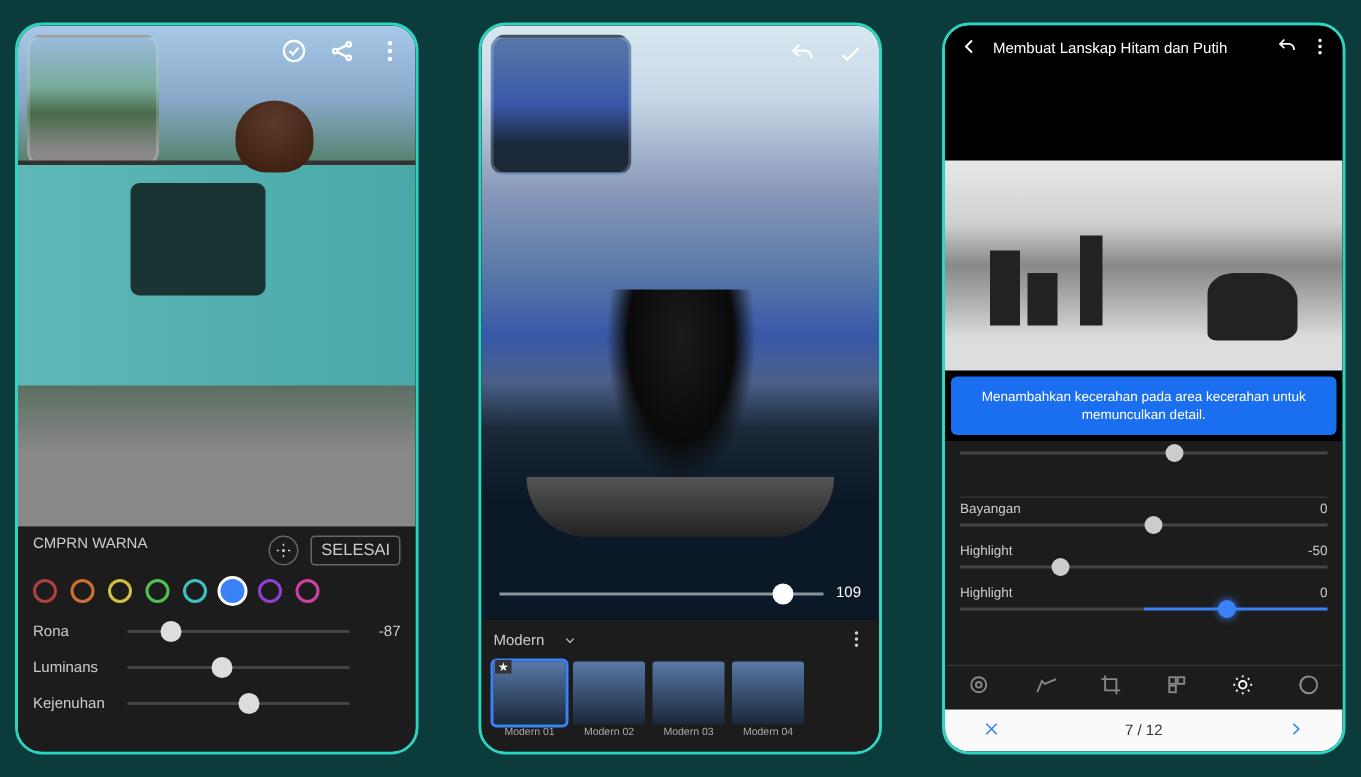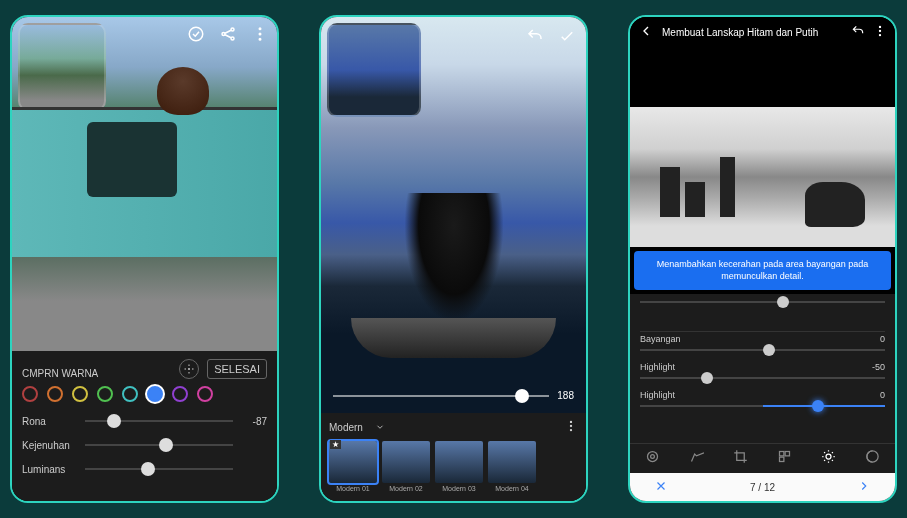--- a/index.html
+++ b/index.html
@@ -7,21 +7,21 @@
 .phone{width:270px;height:488px;border:2px solid #2dd4bf;border-radius:18px;overflow:hidden;background:#000;position:relative;display:flex;flex-direction:column}
 
 .p1-photo{flex:1;background:linear-gradient(180deg,#a8c8e8 0%,#87a8c8 15%,#4a7a5a 30%,#3a6a4a 50%,#556b5d 70%,#888 85%);position:relative}
 .p1-thumb{position:absolute;top:6px;left:6px;width:88px;height:88px;border-radius:10px;border:2px solid #fff3;background:linear-gradient(180deg,#9bd 0%,#7a9 40%,#4a6a4a 60%,#888 90%)}
 .p1-top{position:absolute;top:8px;right:8px;display:flex;gap:14px;color:#fff}
 .p1-top svg{width:18px;height:18px}
 .truck{position:absolute;top:90px;left:0;right:0;height:150px;background:linear-gradient(90deg,#5eb8b8,#4aa8a8);border-top:3px solid #333}
 .truck::before{content:"";position:absolute;top:12px;left:75px;width:90px;height:75px;background:#1a3333;border-radius:6px}
 .dog{position:absolute;top:50px;left:145px;width:52px;height:48px;background:radial-gradient(circle at 50% 30%,#5a3a2a,#3a1a0a);border-radius:50% 50% 40% 40%}
 .p1-tools{height:150px;background:#1c1c1c;color:#ccc;font-size:10px;padding:6px 10px}
-.p1-row1{display:flex;align-items:flex-end;justify-content:space-between;height:22px}
+.p1-row1{display:flex;align-items:flex-start;justify-content:space-between;height:22px}
 .p1-row1 .mid{display:flex;align-items:center;gap:8px}
 .dot-btn{width:20px;height:20px;border-radius:50%;border:1px solid #666;display:flex;align-items:center;justify-content:center}
 .selesai{border:1px solid #666;padding:3px 6px;border-radius:3px;font-size:11px}
 .swatches{display:flex;gap:9px;margin:7px 0}
 .sw{width:16px;height:16px;border-radius:50%;border:2px solid}
 .sldr{display:flex;align-items:center;justify-content:space-between;height:24px}
 .sldr .track{flex:1;height:2px;background:#444;margin:0 8px;position:relative}
 .sldr .thumb{position:absolute;width:14px;height:14px;border-radius:50%;background:#ddd;top:-6px}
 .sldr .lbl{width:55px}
 .sldr .val{width:26px;text-align:right}
@@ -120,30 +120,30 @@
       </div>
     <div>
         <div class="sldr">
           <span class="lbl">Rona</span>
           <div class="track">
             <div class="thumb" style="left:15%"></div>
           </div>
           <span class="val">-87</span>
         </div>
         <div class="sldr">
+          <span class="lbl">Luminans</span>
+          <div class="track">
+            <div class="thumb" style="left:38%"></div>
+          </div>
+          <span class="val"></span>
+        </div>
+        <div class="sldr">
           <span class="lbl">Kejenuhan</span>
           <div class="track">
             <div class="thumb" style="left:50%"></div>
-          </div>
-          <span class="val"></span>
-        </div>
-        <div class="sldr">
-          <span class="lbl">Luminans</span>
-          <div class="track">
-            <div class="thumb" style="left:38%"></div>
           </div>
           <span class="val"></span>
         </div>
       </div>
   </div>
 </div>
 
 <div class="phone">
   <div class="p2-photo">
     <div class="p2-thumb"></div>
@@ -154,21 +154,21 @@
       <span><svg viewBox="0 0 24 24" width="18" height="18">
             <path d="M5 13l4 4L19 7"></path>
           </svg></span>
     </div>
     <div class="person"></div>
     <div class="boat"></div>
     <div class="p2-sldr">
       <div class="track">
           <div class="thumb"></div>
         </div>
-      <span style="margin-left:8px">188</span>
+      <span style="margin-left:8px">109</span>
     </div>
   </div>
   <div class="p2-presets">
     <div class="p2-ph">
       <span class="chev">
         <span>Modern</span>
         <svg viewBox="0 0 24 24" width="10" height="10">
             <path d="M6 9l6 6 6-6"></path>
           </svg>
       </span>
@@ -214,21 +214,21 @@
           <circle cx="12" cy="19" r="1"></circle>
         </svg></span>
   </div>
   <div class="p3-black"></div>
   <div class="p3-img">
     <div class="rock r1"></div>
       <div class="rock r2"></div>
       <div class="rock r3"></div>
       <div class="rock r4"></div>
   </div>
-  <div class="tip">Menambahkan kecerahan pada area bayangan pada memunculkan detail.</div>
+  <div class="tip">Menambahkan kecerahan pada area kecerahan untuk memunculkan detail.</div>
   <div class="p3-sliders">
       <div class="p3-s">
         <div class="track">
           <div class="thumb" style="left:56%"></div>
         </div>
       </div>
       <div class="sep"></div>
       <div class="p3-s">
         <div class="row">
           <span>Bayangan</span>

